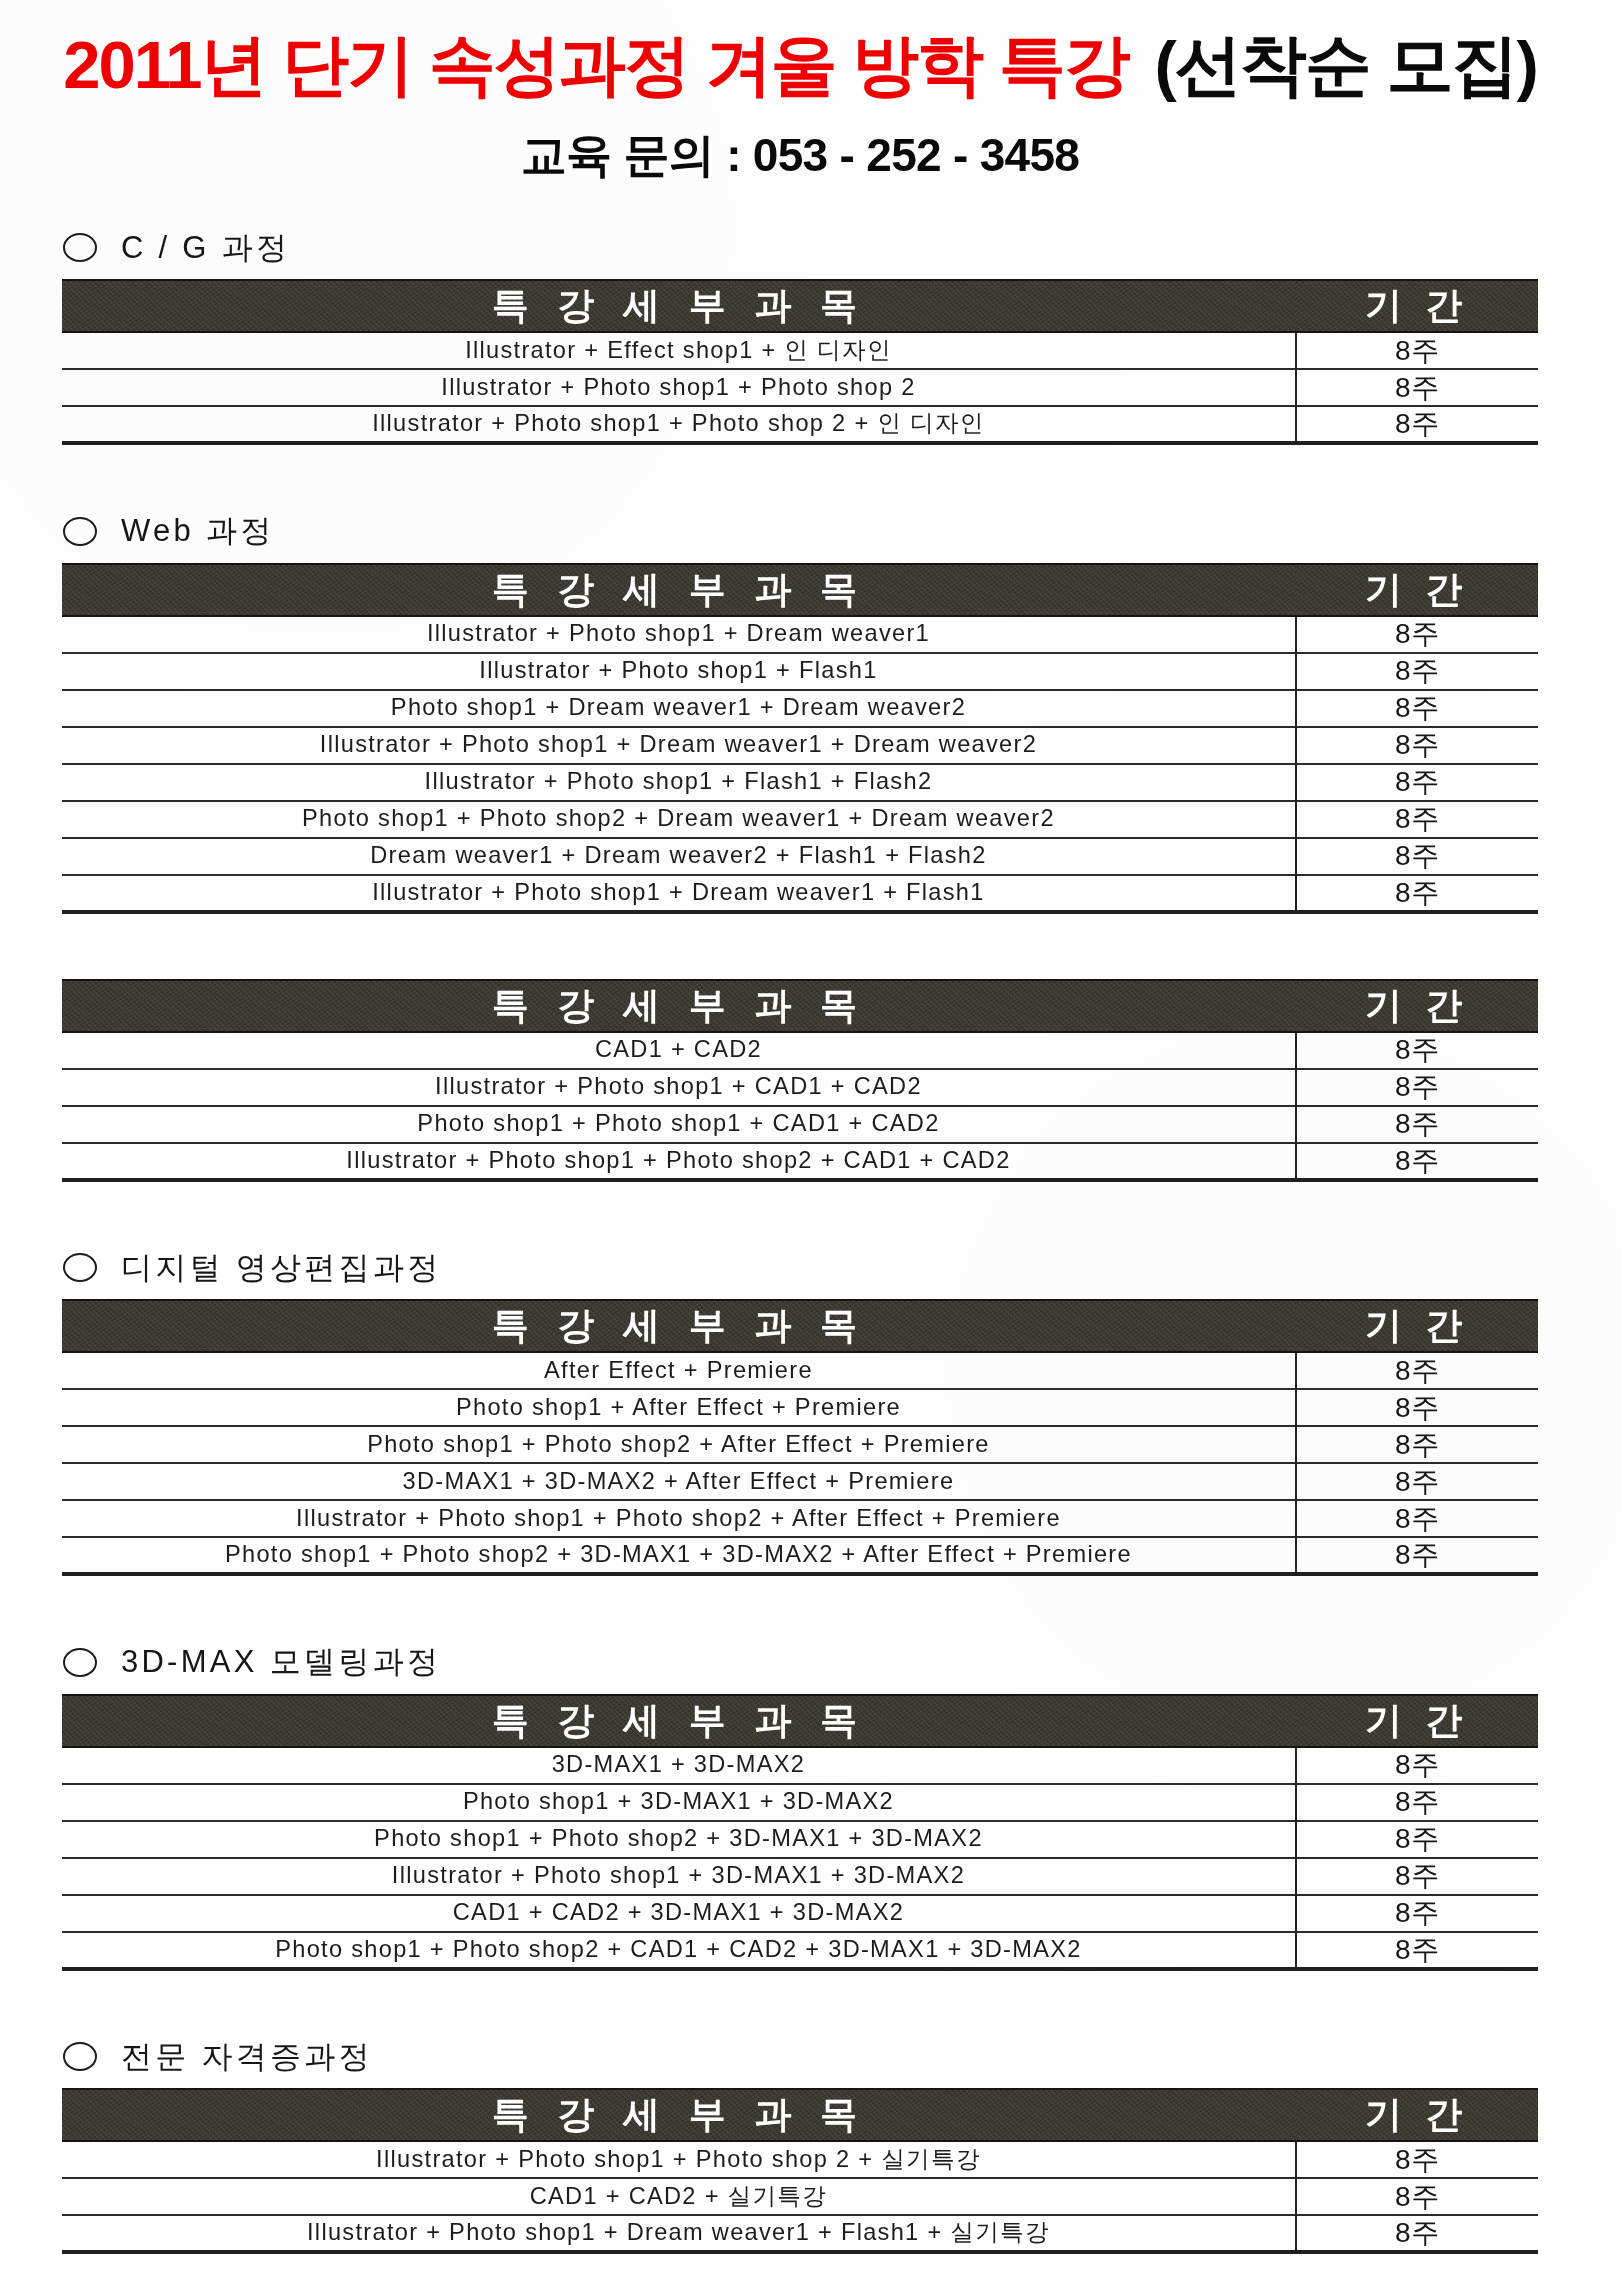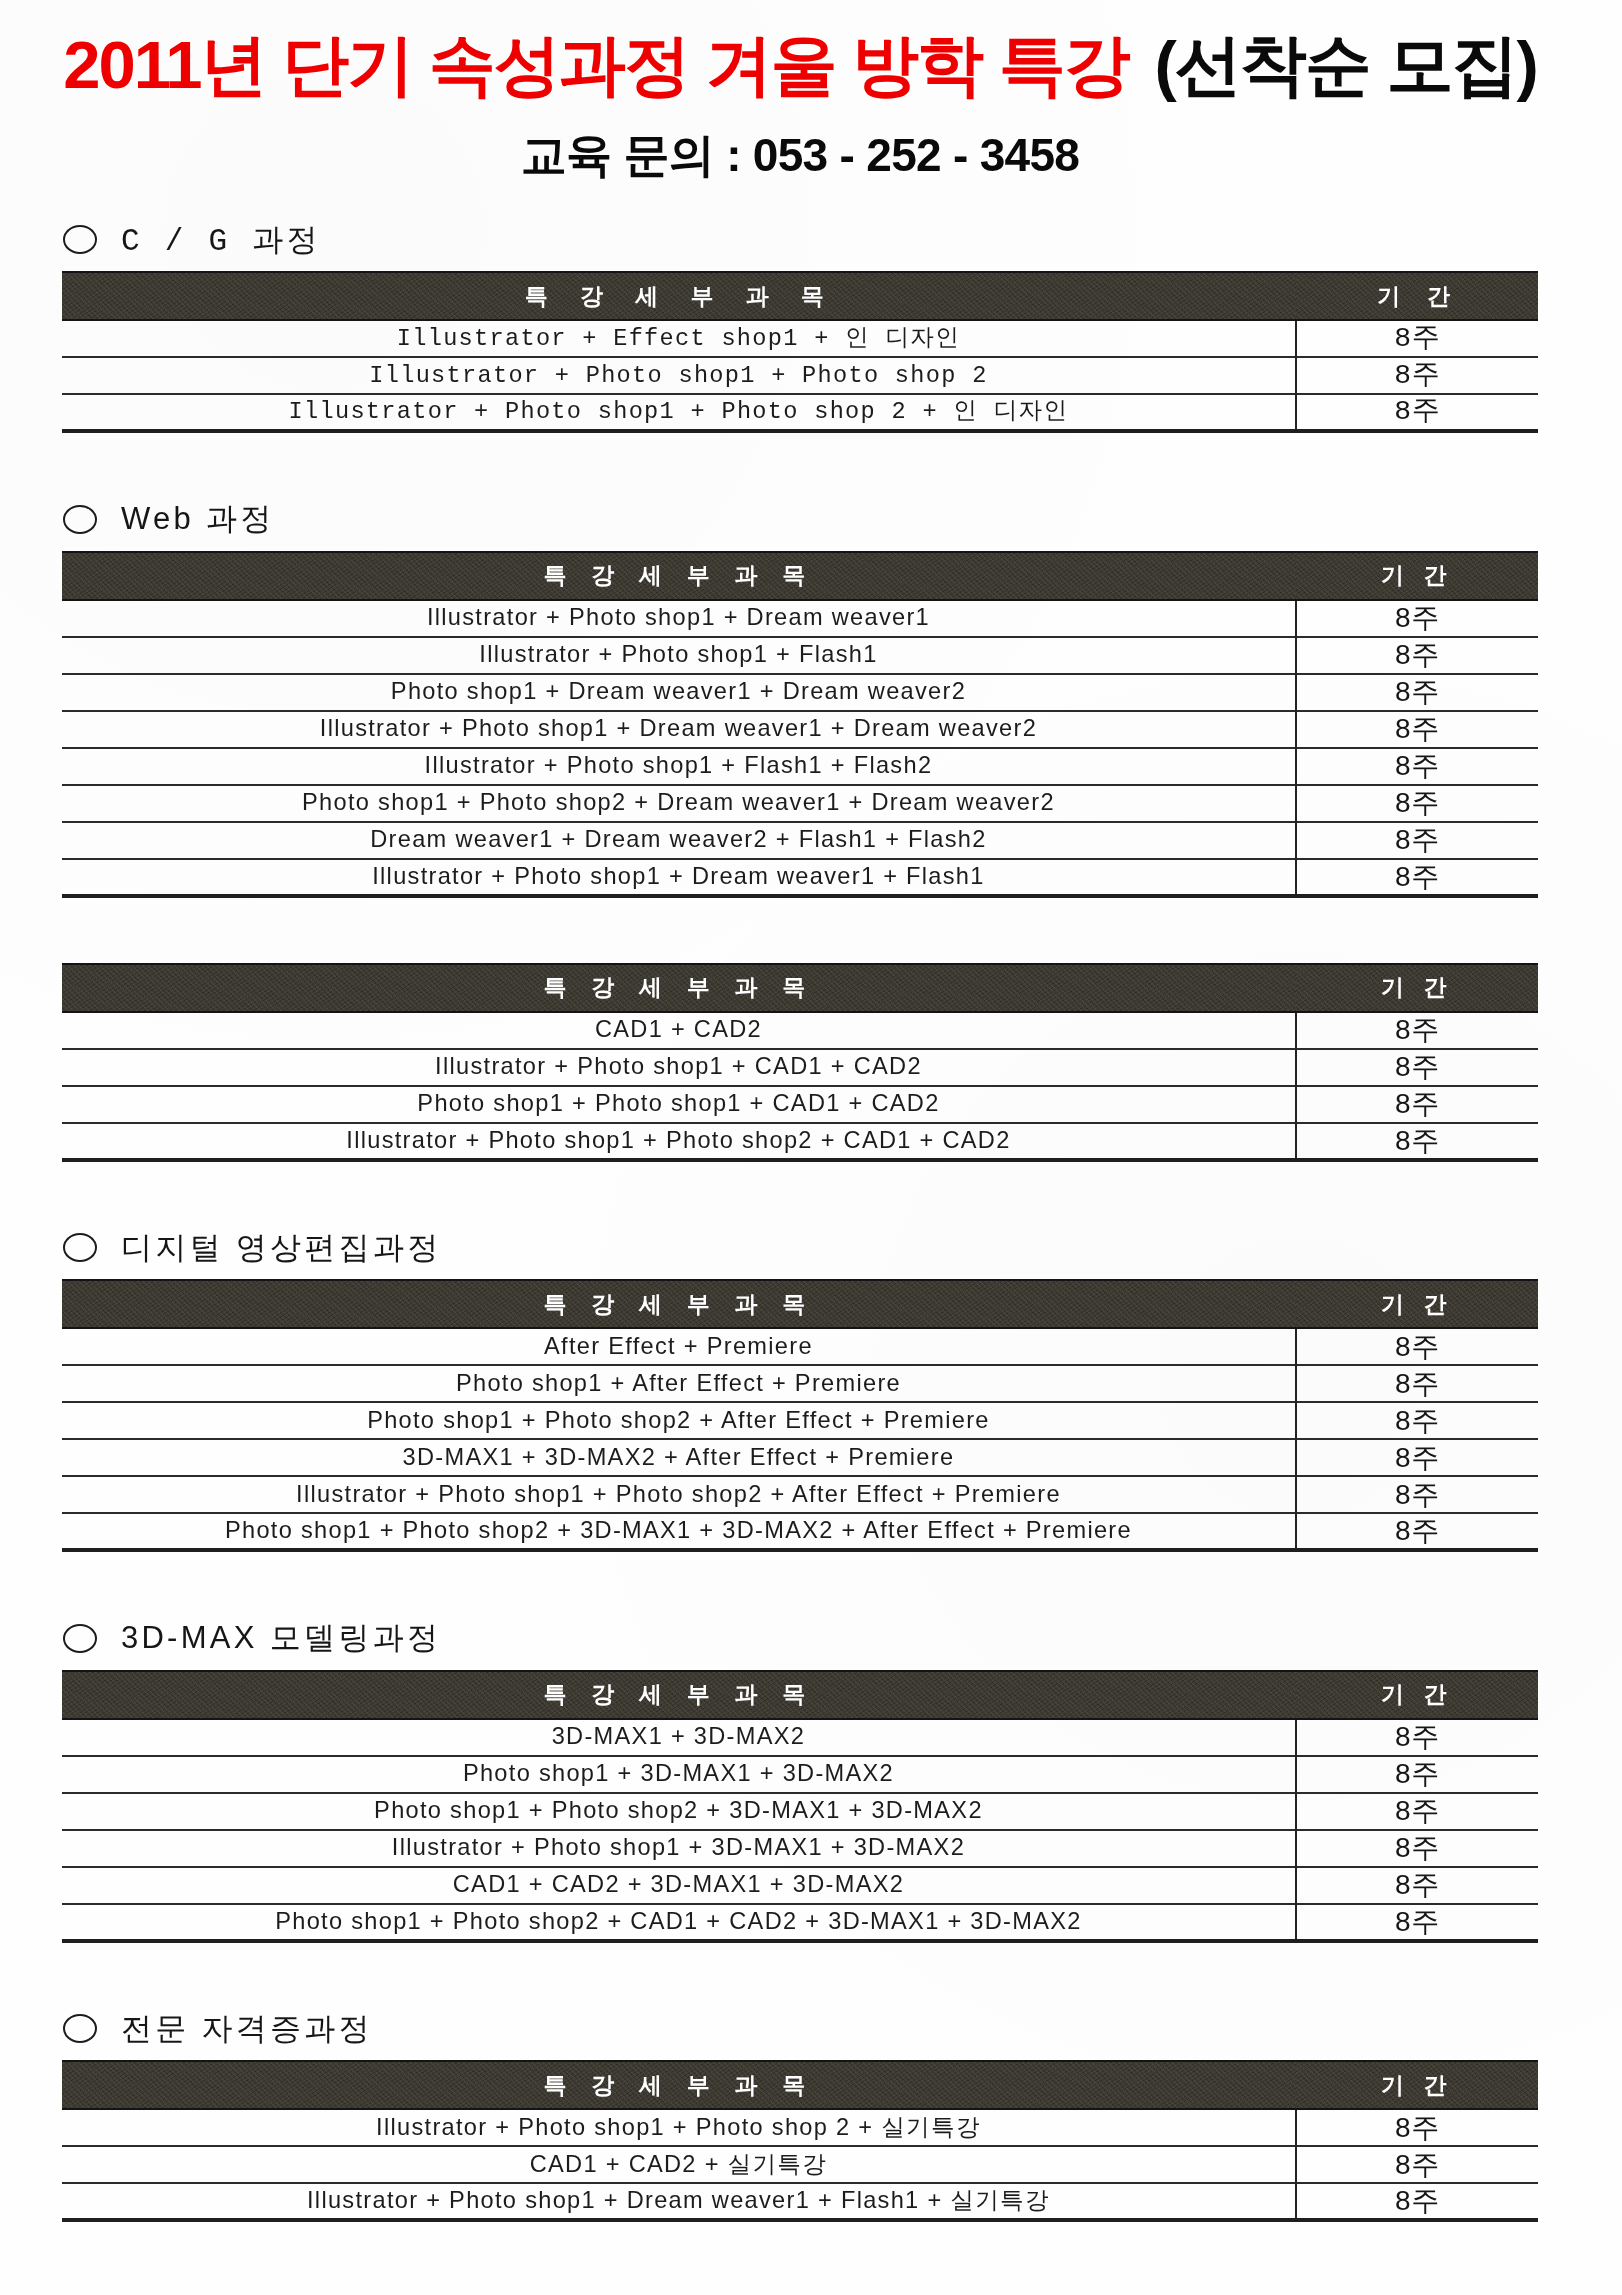--- a/index.html
+++ b/index.html
@@ -43,21 +43,21 @@
     margin-top: 22px;
     text-align: center;
     font-size: 46px;
     font-weight: bold;
     letter-spacing: -0.7px;
     color: #0a0a0a;
   }
 
   
   .course-section { margin-top: 65px; }
-  .course-section:first-child { margin-top: 32px; font-family: Liberation Mono, monospace; }
+  .course-section:first-child { margin-top: 40px; }
 
   .section-title {
     display: flex;
     align-items: center;
     font-size: 31px;
     letter-spacing: 3.3px;
     color: #161616;
     margin: 0 0 10.5px 1.3px;
   }
   .circle-icon {
@@ -81,21 +81,21 @@
     height: 48px;
   }
   table.course-table thead th {
     background-color: var(--bar-color, #3c3a31);
     background-image:
       repeating-linear-gradient(47deg, rgba(255,255,255,0.05) 0 1.3px, transparent 1.3px 3.9px),
       repeating-linear-gradient(-33deg, rgba(0,0,0,0.22) 0 0.7px, transparent 0.7px 3.3px);
     border-top: 2.6px solid #141414;
     border-bottom: 2.6px solid #141414;
     color: var(--bar-text, #ffffff);
-    font-size: 23px;
+    font-size: 37px;
     font-weight: 600;
     letter-spacing: 9.2px;
     text-align: center;
     vertical-align: middle;
     padding: 0;
   }
   table.course-table th.subject-header { width: 83.6%; }
   table.course-table th.period-header  { width: 16.4%; letter-spacing: 6.5px; }
 
   table.course-table tbody tr { height: 37px; }

